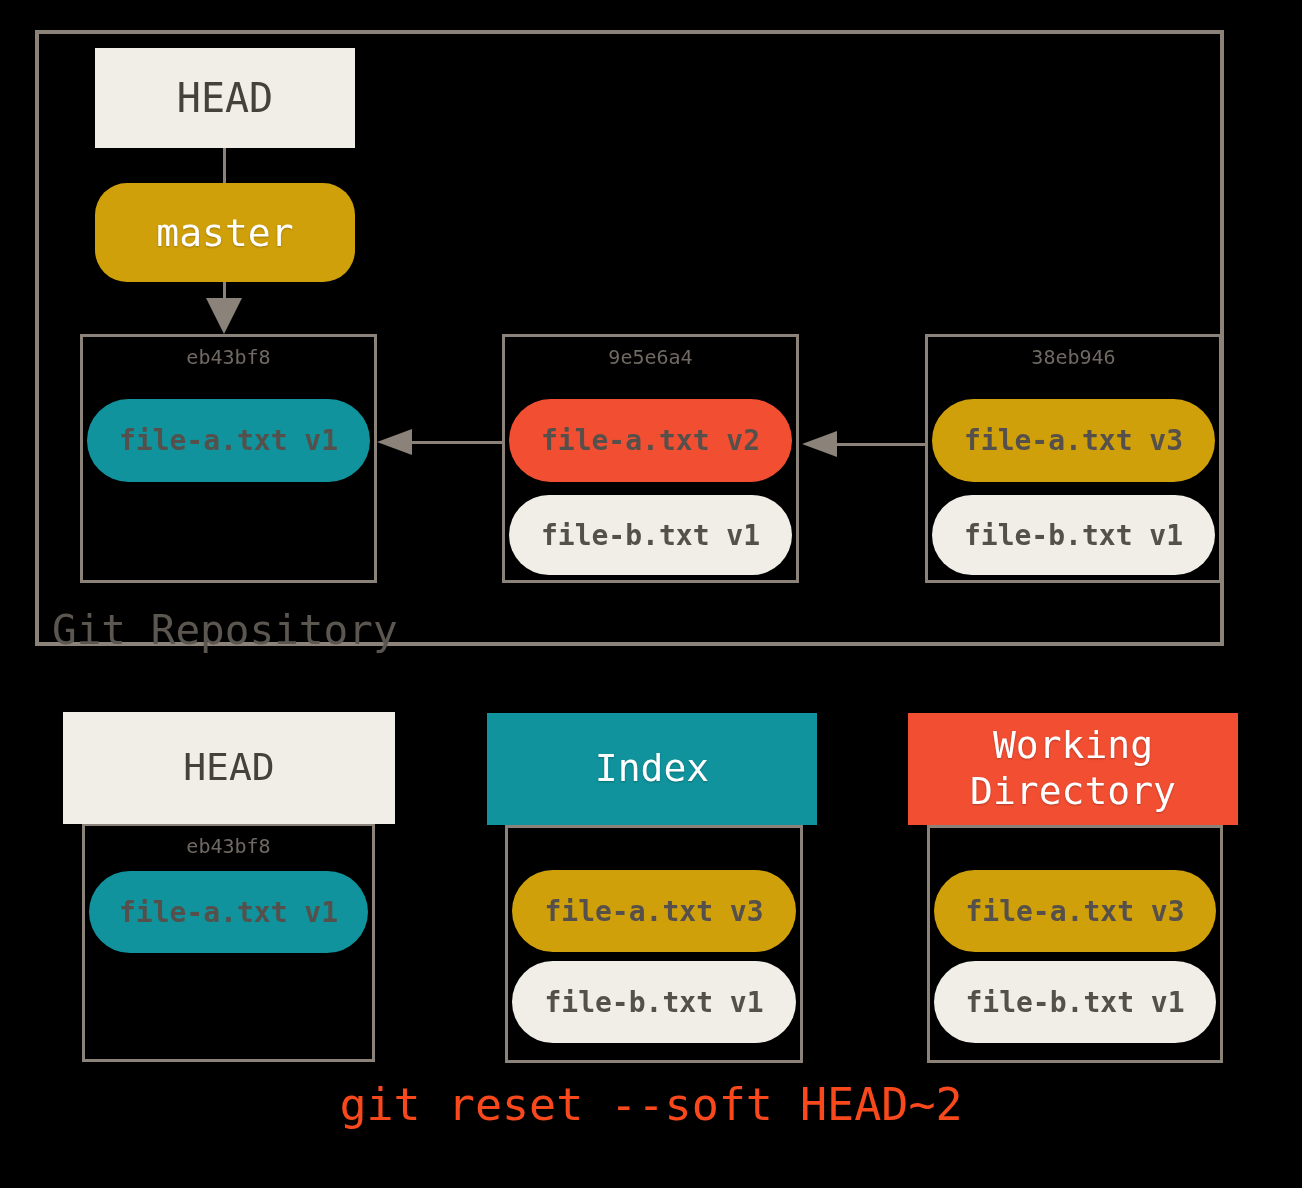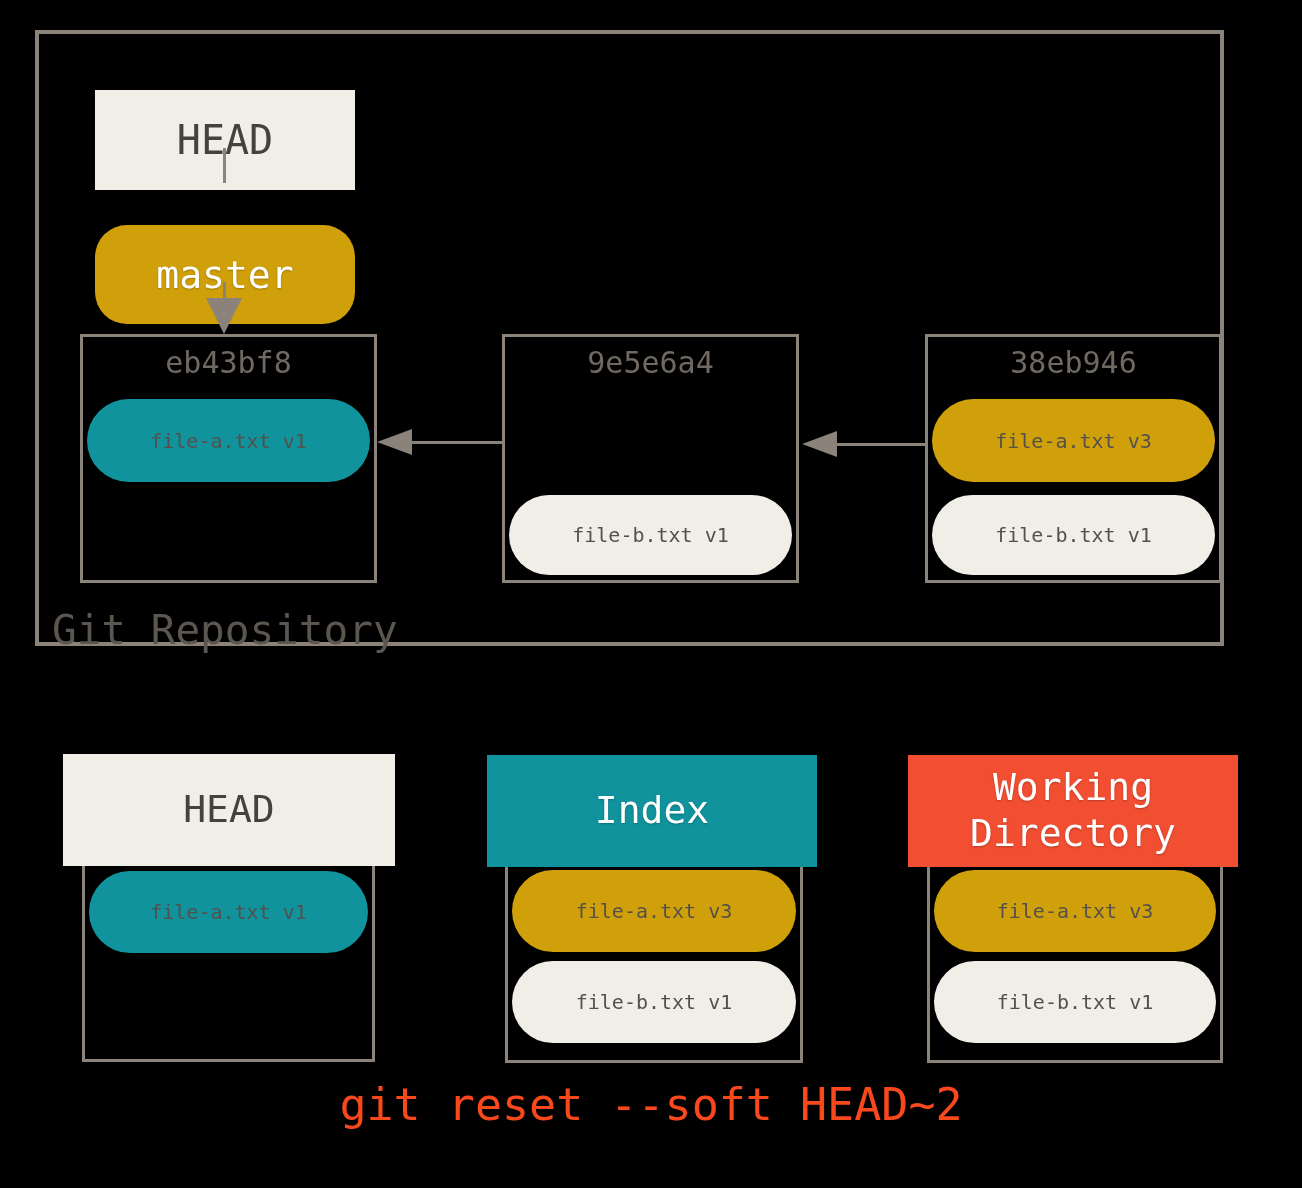--- a/index.html
+++ b/index.html
@@ -15,21 +15,21 @@
     --hash_gray:#6F6962;
     --label_gray:#5C5650;
     --white:#FFFFFF;
   }
   html,body{margin:0;padding:0;background:var(--background);}
   #stage{
     position:relative;width:1302px;height:1188px;background:var(--background);
     font-family:"DejaVu Sans Mono","Liberation Mono",monospace;overflow:hidden;
   }
   .abs{position:absolute;box-sizing:border-box;}
-  .center{display:flex;align-items:center;justify-content:center;text-align:center;margin-top:42px;}
+  .center{display:flex;align-items:center;justify-content:center;text-align:center;}
 
   
   .repo-box{left:35px;top:30px;width:1189px;height:616px;border:4px solid var(--line);}
   .repo-label{left:52px;top:606px;font-size:41px;color:var(--label_gray);}
 
   
   .head-ref{left:95px;top:48px;width:260px;height:100px;background:var(--cream);
             font-size:40px;color:var(--ink_dark);}
   .v-line1{left:223px;top:148px;width:3px;height:35px;background:var(--line);}
   .branch-ref{left:95px;top:183px;width:260px;height:99px;background:var(--gold);
@@ -38,25 +38,25 @@
   .v-arrowhead{left:206px;top:298px;width:0;height:0;
                border-left:18px solid transparent;border-right:18px solid transparent;
                border-top:36px solid var(--line);}
 
   
   .commit{top:334px;width:297px;height:249px;border:3px solid var(--line);}
   .commit.c1{left:80px;}
   .commit.c2{left:502px;}
   .commit.c3{left:925px;}
   .hash{position:absolute;left:0;top:8px;width:100%;text-align:center;
-        font-size:30px;color:var(--hash_gray);}
+        font-size:20px;color:var(--hash_gray);}
 
   .pill{position:absolute;left:4px;right:4px;height:83px;border-radius:45px;
         display:flex;align-items:center;justify-content:center;
-        font-size:20px;color:var(--ink_gray);}
+        font-size:28px;color:var(--ink_gray);font-weight:bold;}
   .pill.teal{background:var(--teal);}
   .pill.red{background:var(--red);}
   .pill.gold{background:var(--gold);}
   .pill.cream{background:var(--cream);}
   .pill.p1{top:62px;}
   .pill.p2{top:158px;height:80px;}
 
   
   .h-line{height:3px;background:var(--line);}
   .h-arrowhead{width:0;height:0;border-top:13px solid transparent;
@@ -100,20 +100,21 @@
   <div class="abs v-line2"></div>
   <div class="abs v-arrowhead"></div>
 
   <div class="abs commit c1">
     <div class="hash">eb43bf8</div>
     <div class="pill teal p1">file-a.txt v1</div>
   </div>
 
   <div class="abs commit c2">
     <div class="hash">9e5e6a4</div>
+    <div class="pill red p1">file-a.txt v2</div>
     <div class="pill cream p2">file-b.txt v1</div>
   </div>
 
   <div class="abs commit c3">
     <div class="hash">38eb946</div>
     <div class="pill gold p1">file-a.txt v3</div>
     <div class="pill cream p2">file-b.txt v1</div>
   </div>
 
   <div class="abs h-line a1-line"></div>

